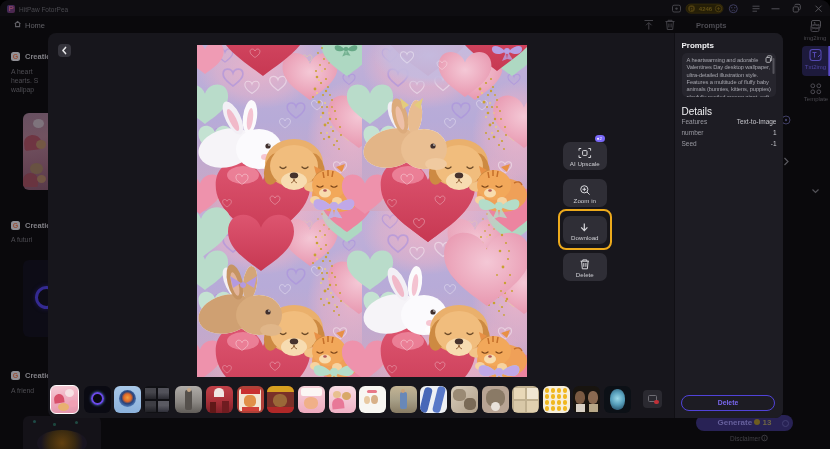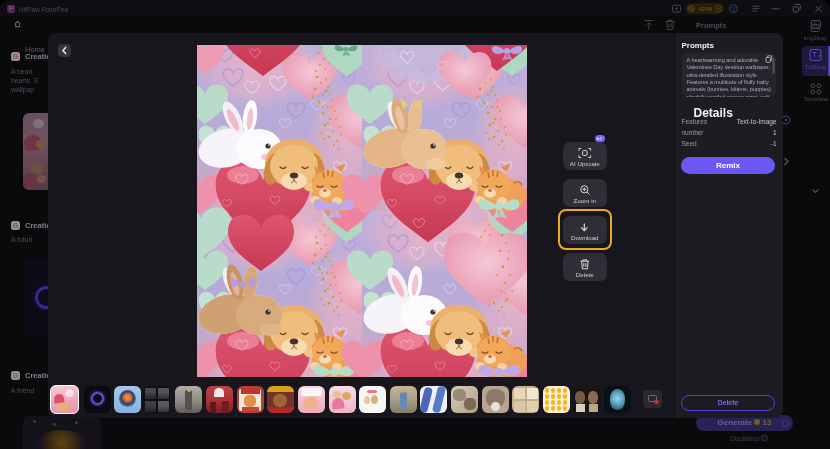--- a/index.html
+++ b/index.html
@@ -8,21 +8,21 @@
 #stage { position:absolute; left:0; top:0; width:830px; height:449px;
   background:#0a090c; border-radius:9px 9px 0 0; overflow:hidden; }
 #topbar { position:absolute; left:0; top:0; width:830px; height:15.5px; background:#0e0d11; }
 
 
 .logo { position:absolute; left:7px; top:4.5px; width:8px; height:8px; border-radius:2px;
   background:linear-gradient(135deg,#3c2c60,#50264a); }
 .logo span { position:absolute; left:1.5px; top:-1px; color:#8c4462; font-size:8px; font-weight:bold; }
 .apptitle { position:absolute; left:19px; top:5.5px; font-size:6.5px; color:#4b4a50; }
 
-.homerow { position:absolute; left:25px; top:21px; color:#616066; font-size:7.5px;margin-top:24px; }
+.homerow { position:absolute; left:25px; top:21px; color:#616066; font-size:7.5px; }
 
 
 .gicon { position:absolute; width:9px; height:9px; border-radius:2.5px; background:#919096;
   color:#9a5038; font-weight:bold; font-size:7px; text-align:center; line-height:9.5px; }
 .ctitle { position:absolute; left:25px; font-size:7.5px; font-weight:bold; color:#828187; }
 .cline { position:absolute; left:11px; font-size:6.8px; color:#4e4d53; }
 .scard { position:absolute; left:23px; width:78px; border-radius:6px; overflow:hidden; }
 
 
 .genbtn { position:absolute; left:696px; top:414.5px; width:97px; height:16.5px; border-radius:8px;
@@ -47,21 +47,21 @@
   background:#7a68f8; color:#fff; font-size:4.3px; text-align:center; line-height:7px; letter-spacing:0.2px; }
 
 
 .thumb { position:absolute; top:353px; width:27px; height:27px; border-radius:6px; overflow:hidden; }
 
 
 .mr-title { position:absolute; left:7px; top:8px; font-size:8px; font-weight:bold; color:#f2f2f4; }
 #prombox { position:absolute; left:7.5px; top:19.5px; width:94px; height:44px; background:#26252d;
   border-radius:5px; overflow:hidden; }
 #prombox .ptext { position:absolute; left:4.5px; top:4.5px; width:87px; font-size:5.75px; line-height:7.35px; color:#a5a5ad; letter-spacing:-0.12px; }
-.mr-h2 { position:absolute; left:19px; top:73px; font-size:12px; font-weight:bold; color:#f2f2f4; }
+.mr-h2 { position:absolute; left:7px; top:73px; font-size:10px; font-weight:normal; color:#f2f2f4; }
 .krow { position:absolute; left:7px; width:95px; font-size:6.5px; color:#9a9aa2; }
 .krow b { float:right; font-weight:normal; color:#c7c7cd; }
 #remix { position:absolute; left:6.5px; top:123.5px; width:94px; height:17px; border-radius:9px;
   background:#6a58f5; color:#fff; font-weight:bold; font-size:8px; text-align:center; line-height:17px; }
 #delpill { position:absolute; left:6.5px; top:362px; width:94px; height:16px; border-radius:9px;
   border:1.2px solid #5143d9; color:#7a68f0; font-size:6.8px; font-weight:bold; text-align:center; line-height:13.5px; }
 </style>
 </head>
 <body>
 <div id="stage">
@@ -558,16 +558,15 @@
         <svg width="94" height="44" style="position:absolute;left:0;top:0;">
           <rect x="84" y="4.5" width="4.4" height="4.8" rx="0.8" fill="none" stroke="#c6c6cc" stroke-width="0.8"></rect>
           <path d="M85.3,4.5 v-1 a0.7,0.7 0 0 1 0.7,-0.7 h3 a0.7,0.7 0 0 1 0.7,0.7 v3.4 a0.7,0.7 0 0 1 -0.7,0.7 h-0.9" fill="none" stroke="#c6c6cc" stroke-width="0.8"></path>
           <rect x="90.5" y="5" width="2" height="16" rx="1" fill="#55545c"></rect>
         </svg>
       </div>
       <div class="mr-h2">Details</div>
       <div class="krow" style="top:85px;">Features<b>Text-to-Image</b></div>
       <div class="krow" style="top:96px;">number<b>1</b></div>
       <div class="krow" style="top:107px;">Seed<b>-1</b></div>
-      <div id="remix">Remix</div>
       <div id="delpill">Delete</div>
     </div>
   </div>
 
 </body></html>

